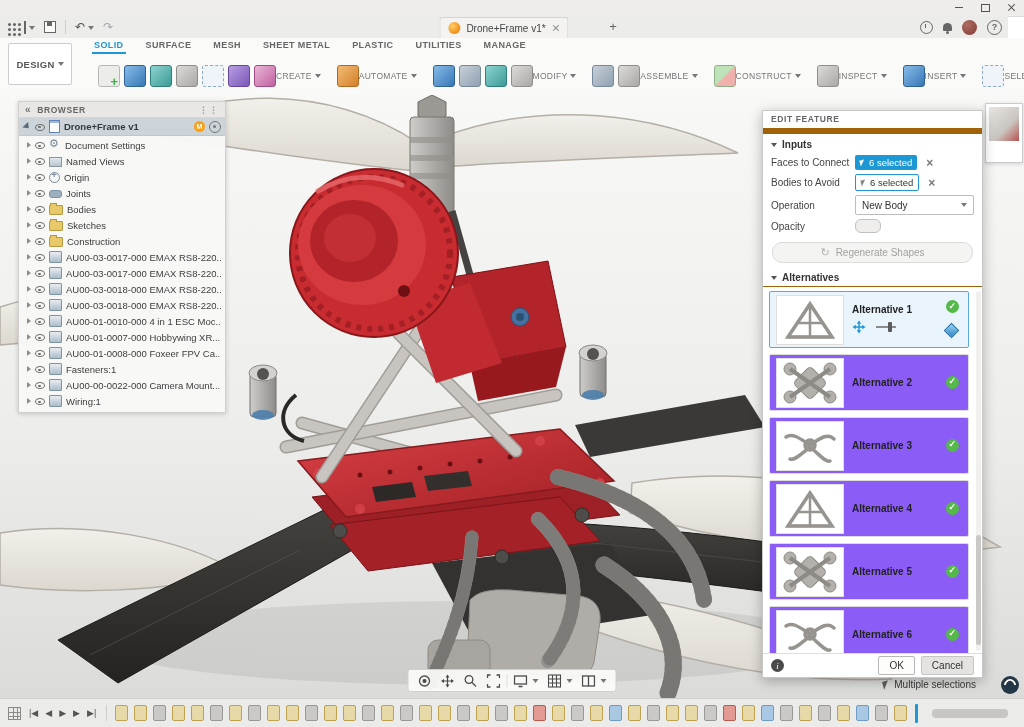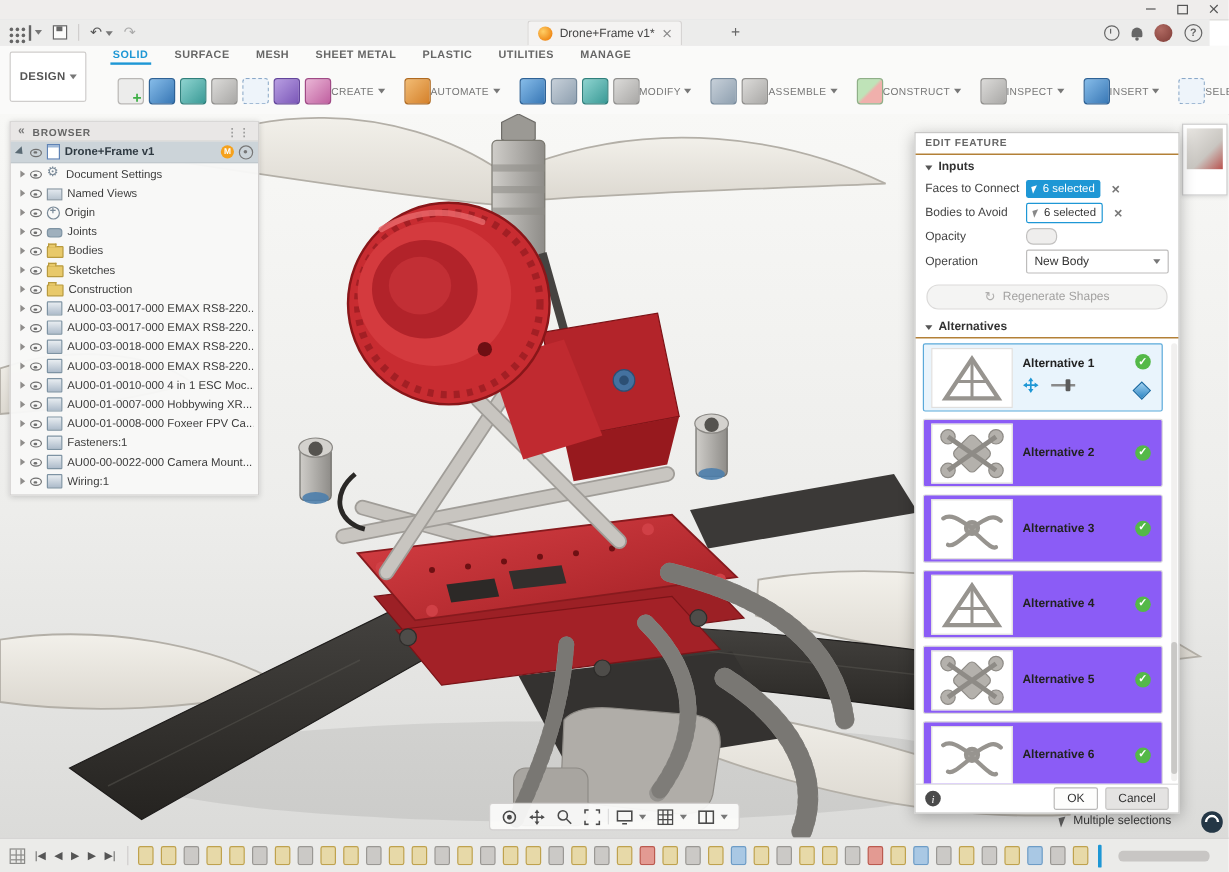--- a/index.html
+++ b/index.html
@@ -66,21 +66,21 @@
   .ti-steel{background:linear-gradient(135deg,#c7d0d9,#8fa0b0);border-color:#76899b;}
   .ti-construct{background:linear-gradient(135deg,#bfe3b8 45%,#f0b0ac 55%);border-color:#8faf88;}
   .tlabel{font-size:8.5px;color:#777;letter-spacing:.3px;white-space:nowrap;}
   .tgdiv{width:1px;background:#e4e3e2;margin:4px 2px;}
 
   
   .viewport{position:absolute;top:95px;left:0;height:604px;width:1024px;background:linear-gradient(180deg,#f8f8f6 0%,#ededeb 55%,#dbdbd9 100%);overflow:hidden;}
   .scene{position:absolute;left:0;top:0;}
 
   
-  .browser{position:absolute;left:8px;top:6px;width:206px;background:rgba(248,248,247,.96);border:1px solid #d2d0cf;box-shadow:0 1px 5px rgba(0,0,0,.18);}
+  .browser{position:absolute;left:18px;top:6px;width:206px;background:rgba(248,248,247,.96);border:1px solid #d2d0cf;box-shadow:0 1px 5px rgba(0,0,0,.18);}
   .b-head{height:15px;display:flex;align-items:center;gap:6px;padding:0 6px;background:#e9e7e6;border-bottom:1px solid #d8d6d5;color:#666;font-size:8.5px;font-weight:bold;letter-spacing:.6px;}
   .b-collapse::before{content:"\00ab";color:#777;font-size:10px;}
   .b-grip{margin-left:auto;color:#999;font-size:9px;}
   .b-grip::before{content:"\22ee\22ee";letter-spacing:1px;}
   .troot{display:flex;align-items:center;gap:4px;height:17px;padding:0 4px;background:#ccd4d9;border-bottom:1px solid #c0c8cd;}
   .exp{width:0;height:0;border-left:4px solid transparent;border-right:4px solid transparent;border-top:5px solid #5a6a74;transform:rotate(-45deg);}
   .eye{width:10px;height:10px;position:relative;flex:none;}
   .eye::before{content:"";position:absolute;left:0;top:2px;width:8px;height:5px;border:1px solid #6f6f6f;border-radius:50%;}
   .eye::after{content:"";position:absolute;left:3.4px;top:4.6px;width:2.4px;height:2.4px;border-radius:50%;background:#6f6f6f;}
   .docic{width:9px;height:11px;background:#fff;border:1px solid #5f83b5;box-shadow:inset 0 2px #9db8d8;flex:none;}
@@ -97,21 +97,21 @@
   .tico.origin{border:1px solid #7a8a98;border-radius:50%;width:9px;height:9px;}
   .tico.origin::before{content:"+";position:absolute;left:1.5px;top:-2.5px;color:#7a8a98;font-size:9px;font-weight:bold;}
   .tico.joint{width:11px;height:6px;margin-top:2px;background:#9fb0bd;border-radius:3px;border:1px solid #7e93a3;}
   .tico.folder{width:12px;height:8px;margin-top:2px;background:#e8c96a;border:1px solid #b89a3e;border-radius:1px;position:relative;}
   .tico.folder::before{content:"";position:absolute;left:0;top:-3px;width:5px;height:2px;background:#e8c96a;border:1px solid #b89a3e;border-bottom:none;}
   .tico.comp{width:11px;height:10px;background:linear-gradient(#e8edf1,#aebccb);border:1px solid #7e93a3;border-radius:1px;}
   .trow .lbl{font-size:9.5px;color:#3c3c3c;white-space:nowrap;overflow:hidden;}
 
   
   .panel{position:absolute;left:762px;top:15px;width:219px;height:566px;background:#fff;border:1px solid #c9c8c7;box-shadow:0 3px 12px rgba(0,0,0,.28);display:flex;flex-direction:column;}
-  .p-title{height:17px;line-height:17px;padding:0 8px;font-size:8.5px;font-weight:bold;letter-spacing:.6px;color:#666;border-bottom:1px solid #a16207;flex:none;}
+  .p-title{height:17px;line-height:17px;padding:0 8px;font-size:8.5px;font-weight:bold;letter-spacing:.6px;color:#666;border-bottom:6px solid #a16207;flex:none;}
   .p-sec{display:flex;align-items:center;gap:5px;padding:5px 8px 3px;font-size:10px;font-weight:bold;color:#333;flex:none;}
   .dcaret{width:0;height:0;border-left:3.5px solid transparent;border-right:3.5px solid transparent;border-top:4.5px solid #555;}
   .p-row{display:flex;align-items:center;padding:2px 8px;flex:none;}
   .p-lab{width:84px;color:#444;flex:none;}
   .chip{display:inline-flex;align-items:center;gap:4px;height:15px;padding:0 5px;border-radius:2px;font-size:9.5px;}
   .chip.blue{background:#1e97d5;color:#fff;}
   .chip.line{background:#fff;border:1px solid #1e97d5;color:#333;}
   .cursor-w{width:0;height:0;border-top:6px solid #fff;border-right:5px solid transparent;transform:rotate(-15deg);}
   .cursor-g{width:0;height:0;border-top:6px solid #888;border-right:5px solid transparent;transform:rotate(-15deg);}
   .x-btn{margin-left:9px;color:#777;font-size:12px;font-weight:bold;line-height:10px;}
@@ -598,29 +598,29 @@
       </div>
       <div class="p-row">
         <span class="p-lab">Bodies to Avoid</span>
         <span class="chip line">
           <span class="cursor-g"></span>
           <span>6 selected</span>
         </span>
         <span class="x-btn"></span>
       </div>
       <div class="p-row">
-        <span class="p-lab">Opacity</span>
-        <span class="op-btn"></span>
-      </div>
-      <div class="p-row">
         <span class="p-lab">Operation</span>
         <span class="select">
           <span>New Body</span>
           <span class="caret"></span>
         </span>
+      </div>
+      <div class="p-row">
+        <span class="p-lab">Opacity</span>
+        <span class="op-btn"></span>
       </div>
       <div class="regen">
         <span class="regen-ic"></span>
         <span>Regenerate Shapes</span>
       </div>
       <div class="p-sec">
         <span class="dcaret"></span>
         <span>Alternatives</span>
       </div>
       <div class="alt-list">

